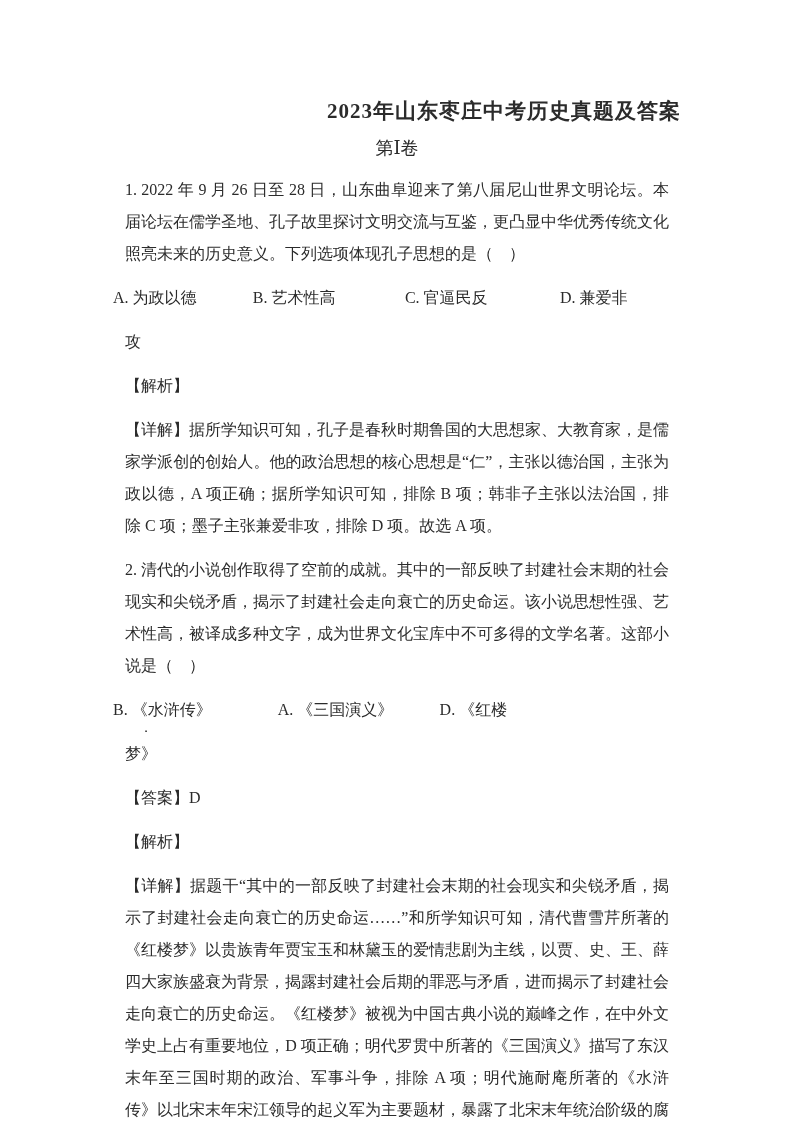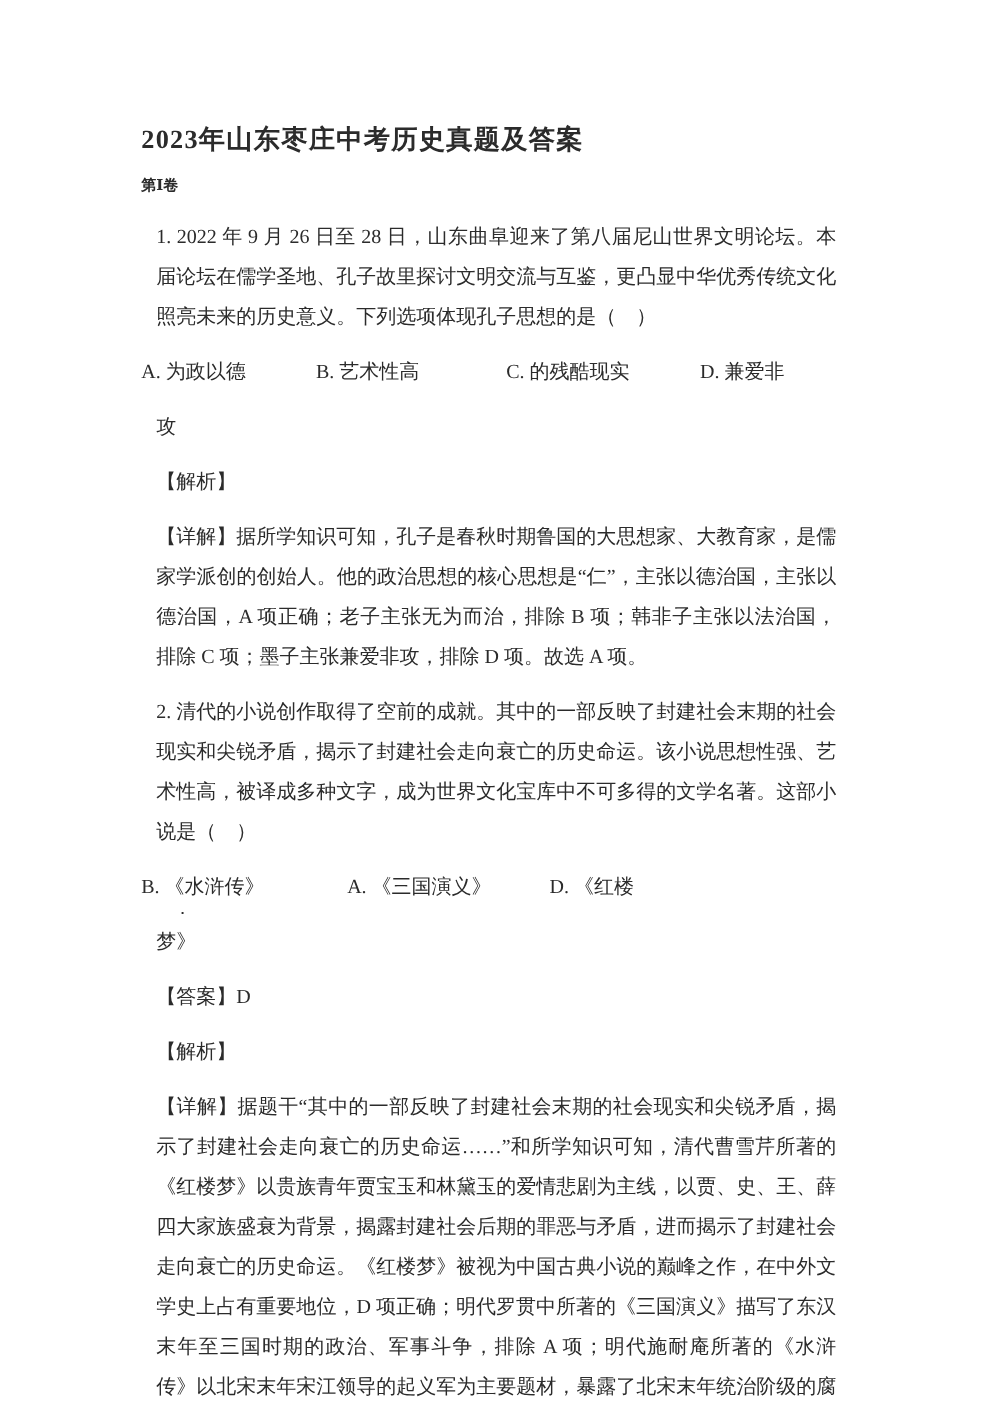--- a/index.html
+++ b/index.html
@@ -16,28 +16,29 @@
     padding: 96px 113px 40px 113px;
     font-family: "Liberation Serif", "DejaVu Serif", serif;
     font-size: 16px;
     line-height: 32px;
     color: #2b2b2b;
   }
   .doc-title {
     font-size: 21px;
     line-height: 30px;
     font-weight: bold;
-    text-align: left;
+    text-align: right;
     margin: 0 0 8px 0;
     letter-spacing: 1px;
   }
   .section-heading {
-    font-size: 12px;
+    font-size: 18px;
     line-height: 28px;
-    font-weight: bold;
+    font-weight: normal;
+    text-align: center;
     margin: 0 0 6px 0;
   }
   p {
     margin: 12px;
     text-align: justify;
   }
   .question + .question {
     margin-top: 7px;
   }
   .options {
@@ -72,26 +73,26 @@
 <div class="page">
 
   <h1 class="doc-title">2023年山东枣庄中考历史真题及答案</h1>
   <h2 class="section-heading">第Ⅰ卷</h2>
 
   <section class="question">
     <p class="stem">1. 2022 年 9 月 26 日至 28 日，山东曲阜迎来了第八届尼山世界文明论坛。本届论坛在儒学圣地、孔子故里探讨文明交流与互鉴，更凸显中华优秀传统文化照亮未来的历史意义。下列选项体现孔子思想的是（　）</p>
     <div class="options options-q1">
       <span class="opt">A. 为政以德</span>
       <span class="opt">B. 艺术性高</span>
-      <span class="opt">C. 的残酷现实</span>
+      <span class="opt">C. 官逼民反</span>
       <span class="opt">D. 兼爱非</span>
     </div>
     <p class="option-overflow">攻</p>
     <p class="analysis-label">【解析】</p>
-    <p class="detail">【详解】据所学知识可知，孔子是春秋时期鲁国的大思想家、大教育家，是儒家学派创的创始人。他的政治思想的核心思想是“仁”，主张以德治国，主张以德治国，A 项正确；老子主张无为而治，排除 B 项；韩非子主张以法治国，排除 C 项；墨子主张兼爱非攻，排除 D 项。故选 A 项。</p>
+    <p class="detail">【详解】据所学知识可知，孔子是春秋时期鲁国的大思想家、大教育家，是儒家学派创的创始人。他的政治思想的核心思想是“仁”，主张以德治国，主张为政以德，A 项正确；据所学知识可知，排除 B 项；韩非子主张以法治国，排除 C 项；墨子主张兼爱非攻，排除 D 项。故选 A 项。</p>
   </section>
 
   <section class="question">
     <p class="stem">2. 清代的小说创作取得了空前的成就。其中的一部反映了封建社会末期的社会现实和尖锐矛盾，揭示了封建社会走向衰亡的历史命运。该小说思想性强、艺术性高，被译成多种文字，成为世界文化宝库中不可多得的文学名著。这部小说是（　）</p>
     <div class="options options-q2">
       <span class="opt">B. 《水浒传》</span>
       <span class="opt">A. 《三国演义》</span>
       <span class="opt">D. 《红楼</span>
     </div>
     <p class="option-overflow">

